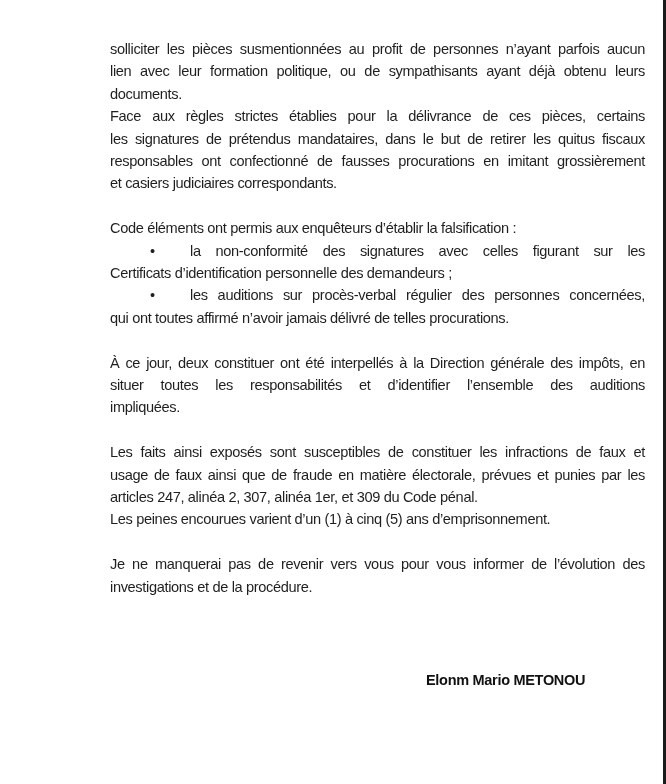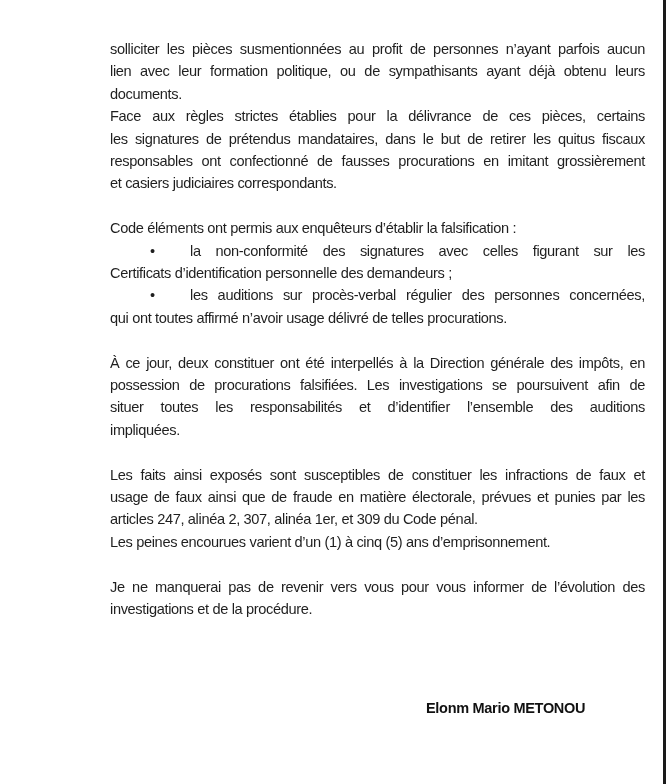--- a/index.html
+++ b/index.html
@@ -64,21 +64,21 @@
       position: absolute;
       left: 40px;
       top: 0;
     }
     .bullet-cont {
       text-align: left;
     }
     .signature {
       position: absolute;
       left: 394px;
-      top: 700px;
+      top: 672px;
       font-size: 14.5px;
       font-weight: bold;
       letter-spacing: -0.3px;
       color: #111111;
       white-space: nowrap;
     }
   </style>
 </head>
 <body>
 
@@ -101,26 +101,25 @@
     <div class="bullet-line">
       <span class="bullet">•</span>
       <span>la non-conformité des signatures avec celles figurant sur les</span>
     </div>
     <p class="bullet-cont">Certificats d’identification personnelle des demandeurs ;</p>
 
     <div class="bullet-line">
       <span class="bullet">•</span>
       <span>les auditions sur procès-verbal régulier des personnes concernées,</span>
     </div>
-    <p class="bullet-cont">qui ont toutes affirmé n’avoir usage délivré de telles procurations.</p>
+    <p class="bullet-cont">qui ont toutes affirmé n’avoir jamais délivré de telles procurations.</p>
 
     <div class="gap"></div>
 
     <p class="justify-all">À ce jour, deux constituer ont été interpellés à la Direction générale des impôts, en</p>
-    <p class="justify-all">possession de procurations falsifiées. Les investigations se poursuivent afin de</p>
     <p class="justify-all">situer toutes les responsabilités et d’identifier l’ensemble des auditions</p>
     <p class="last-line">impliquées.</p>
 
     <div class="gap"></div>
 
     <p class="justify-all">Les faits ainsi exposés sont susceptibles de constituer les infractions de faux et</p>
     <p class="justify-all">usage de faux ainsi que de fraude en matière électorale, prévues et punies par les</p>
     <p class="last-line">articles 247, alinéa 2, 307, alinéa 1er, et 309 du Code pénal.</p>
     <p class="last-line">Les peines encourues varient d’un (1) à cinq (5) ans d’emprisonnement.</p>
 

